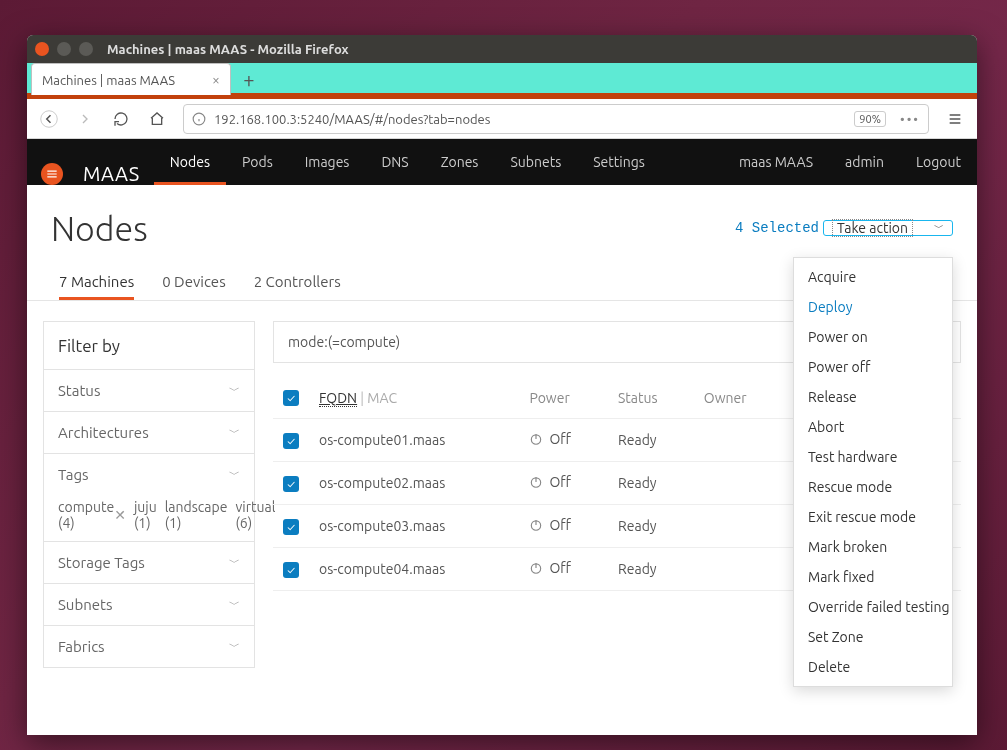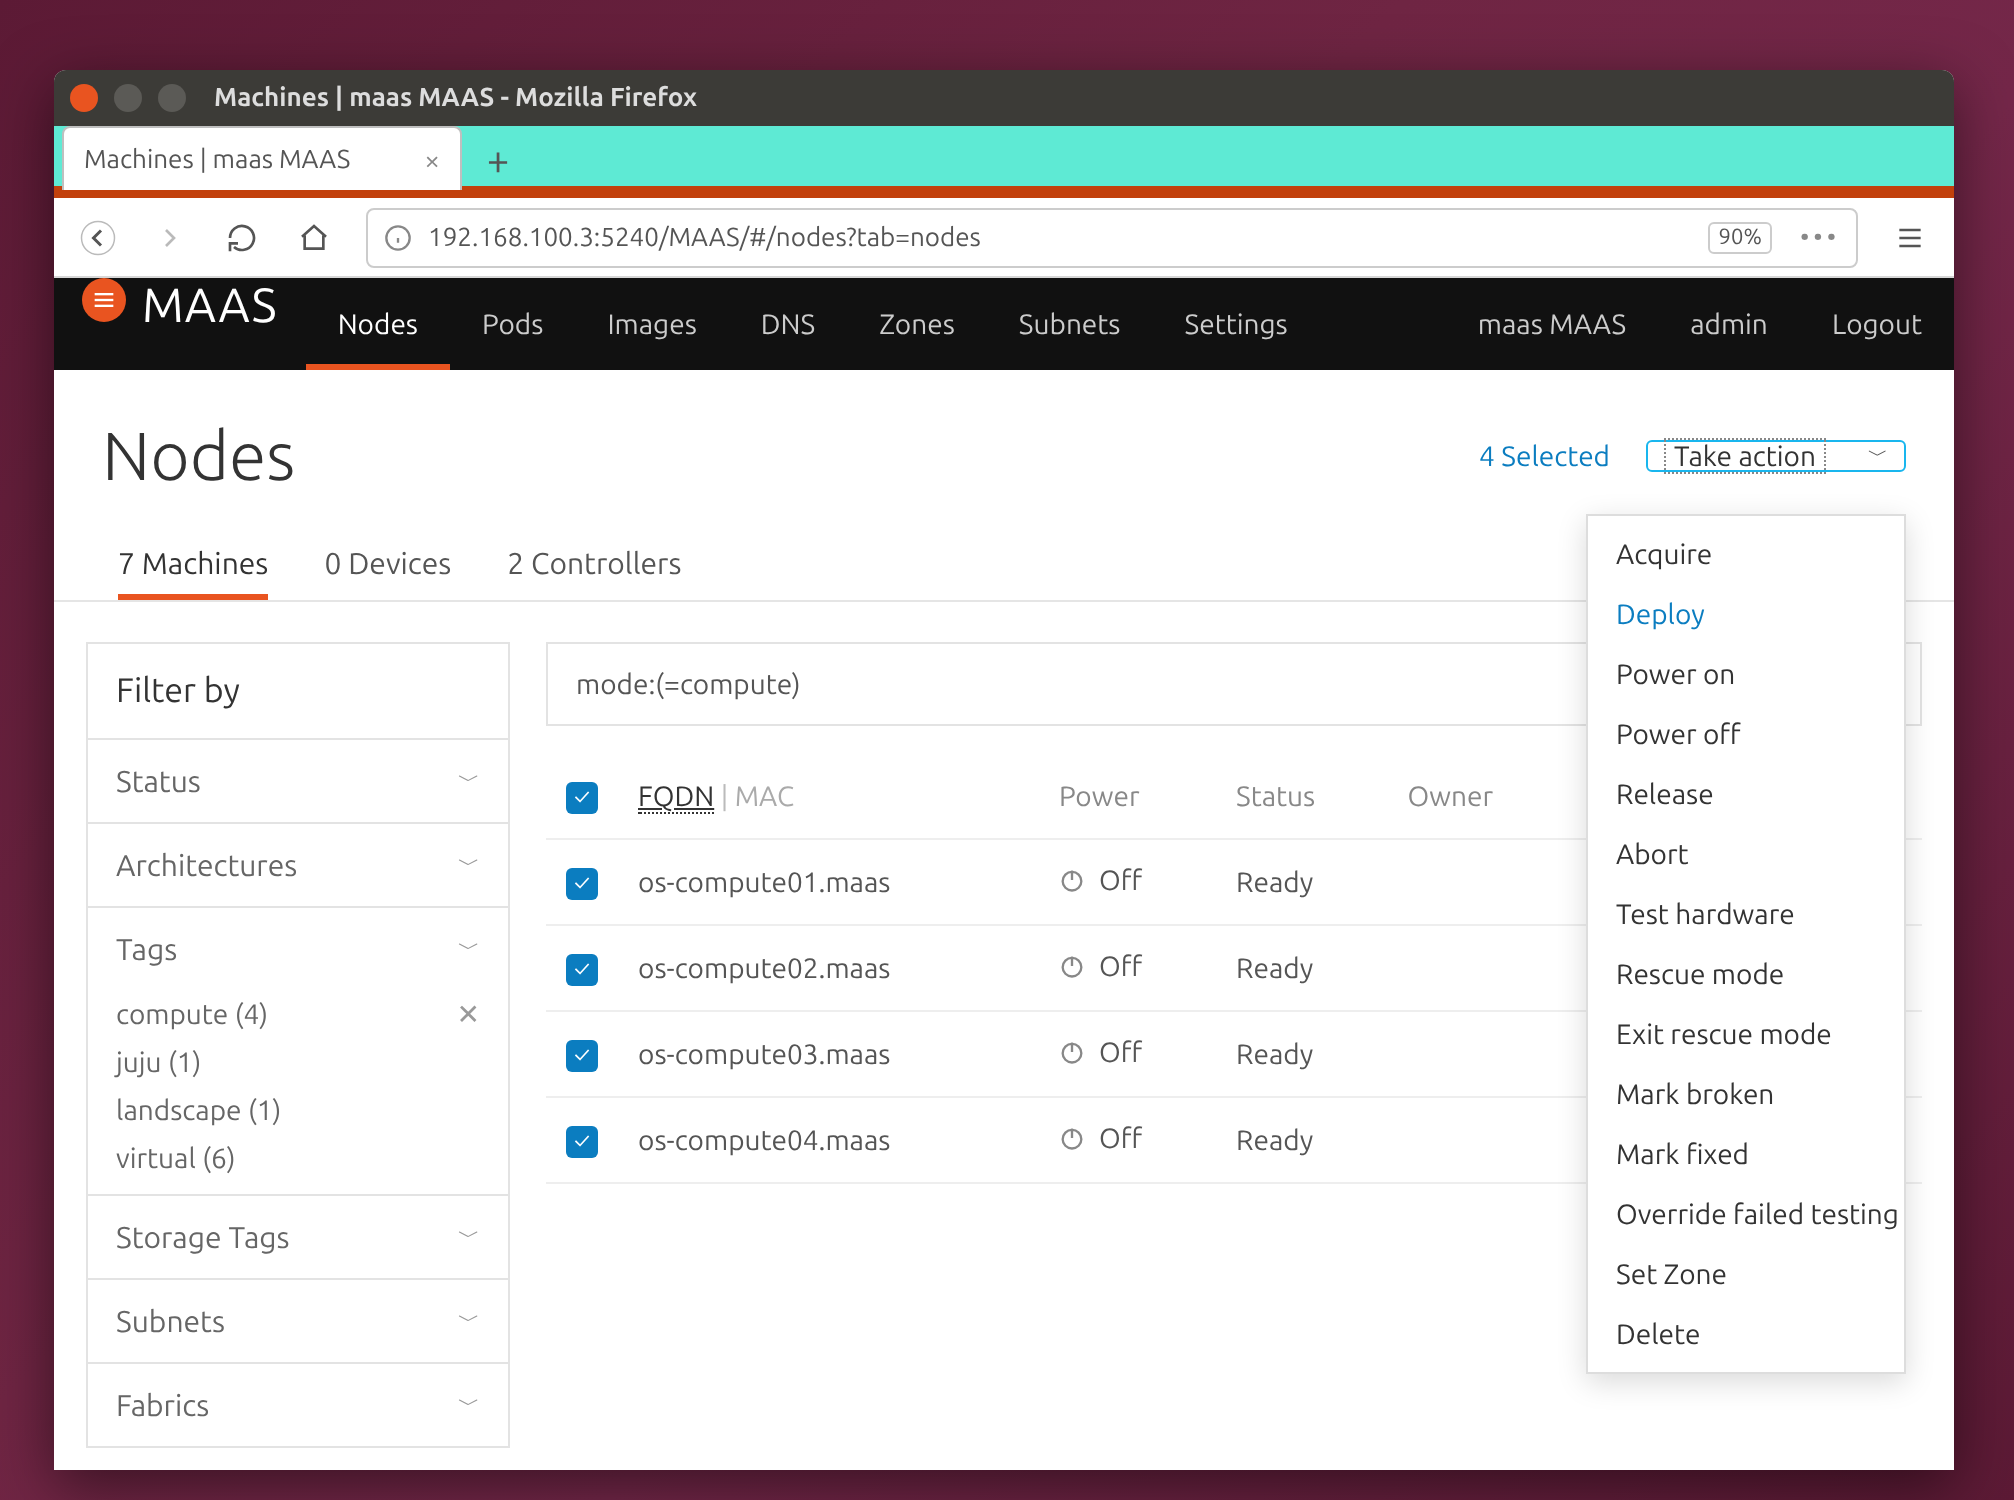--- a/index.html
+++ b/index.html
@@ -48,34 +48,34 @@
   }
   .ff-zoom { font-size:11px; border:1px solid #ccc; border-radius:3px; padding:1px 4px; color:#555;}
   .ff-overflow, .ff-menu { width:32px;height:32px;display:flex;align-items:center;justify-content:center;color:#555;}
 
   
   .maas { position:absolute; top:104px; left:0; right:0; bottom:0; background:#fff; overflow:hidden;}
   .maas-nav {
     height:46px; background:#111; display:flex; align-items:center; color:#ccc;
   }
   .maas-logo {
-    display:flex;align-items:flex-start;gap:8px;padding:0 14px;font-weight:400;font-size:24px;
+    display:flex;align-items:flex-end;gap:20px;padding:0 14px;font-weight:400;font-size:20px;
     color:#fff;letter-spacing:0.5px;height:100%;
   }
   .maas-logo .circle { width:22px;height:22px;border-radius:50%;background:#e95420;display:flex;align-items:center;justify-content:center;}
   .mnav-item {
     padding:0 16px;height:100%;display:flex;align-items:center;color:#ccc;font-size:14px;cursor:pointer;
   }
   .mnav-item.active { color:#fff; box-shadow: inset 0 -3px 0 #e95420; }
   .mnav-spacer { flex:1; }
 
   .page-header { padding:24px 24px 8px 24px; display:flex;align-items:center;}
   .page-title { font-size:34px; font-weight:300; color:#333; }
   .page-header .spacer{flex:1;}
-  .selected-count { color:#0b7dc0; font-size:14px; margin-right:18px; }
+  .selected-count { color:#0b7dc0; font-size:14px; margin-right:4px;font-family:Liberation Mono, monospace; }
   .take-action {
     border:1px solid #19b6ee; border-radius:3px; position:relative;
     width:130px;height:16px;display:flex;align-items:center;
     padding:0 8px;cursor:pointer; background:#fff;
   }
   .take-action .label { border:1px dotted #888; padding:0 4px; font-size:14px; color:#333;}
   .take-action .chev { margin-left:auto; font-size:10px; color:#555;}
   .action-menu {
     position:absolute; top:36px; right:-1px; width:160px; background:#fff;
     border:1px solid #ddd; box-shadow:0 4px 14px rgba(0,0,0,0.15);
@@ -94,21 +94,21 @@
   .body-row { display:flex; padding:20px 16px 0 16px; gap:0;}
   .filter-col { width:212px; }
   .filter-panel { border:1px solid #e3e3e3; }
   .filter-head { padding:14px 14px; font-size:17px; color:#333;}
   .filter-group {
     border-top:1px solid #e3e3e3; padding:12px 14px; display:flex;
     align-items:center; justify-content:space-between; font-size:15px; color:#666;
     cursor:pointer;
   }
   .filter-group .chev{font-size:11px;color:#999;}
-  .filter-tags { padding:4px 14px 10px 14px; display:flex; flex-direction:column; gap:8px;}
+  .filter-tags { padding:4px 14px 10px 14px; display:flex; flex-direction:row; gap:8px;}
   .tag-row { display:flex; justify-content:space-between; align-items:center; font-size:14px; color:#666;}
   .tag-row .x { color:#999; cursor:pointer; font-size:14px;}
 
   .table-col { flex:1; padding-left:18px;}
   .search-bar {
     border:1px solid #e3e3e3; padding:12px 14px; font-size:14px; color:#555; margin-bottom:14px;
     background:#fff;
   }
   table.nodes { width:100%; border-collapse:collapse;}
   table.nodes th, table.nodes td {

